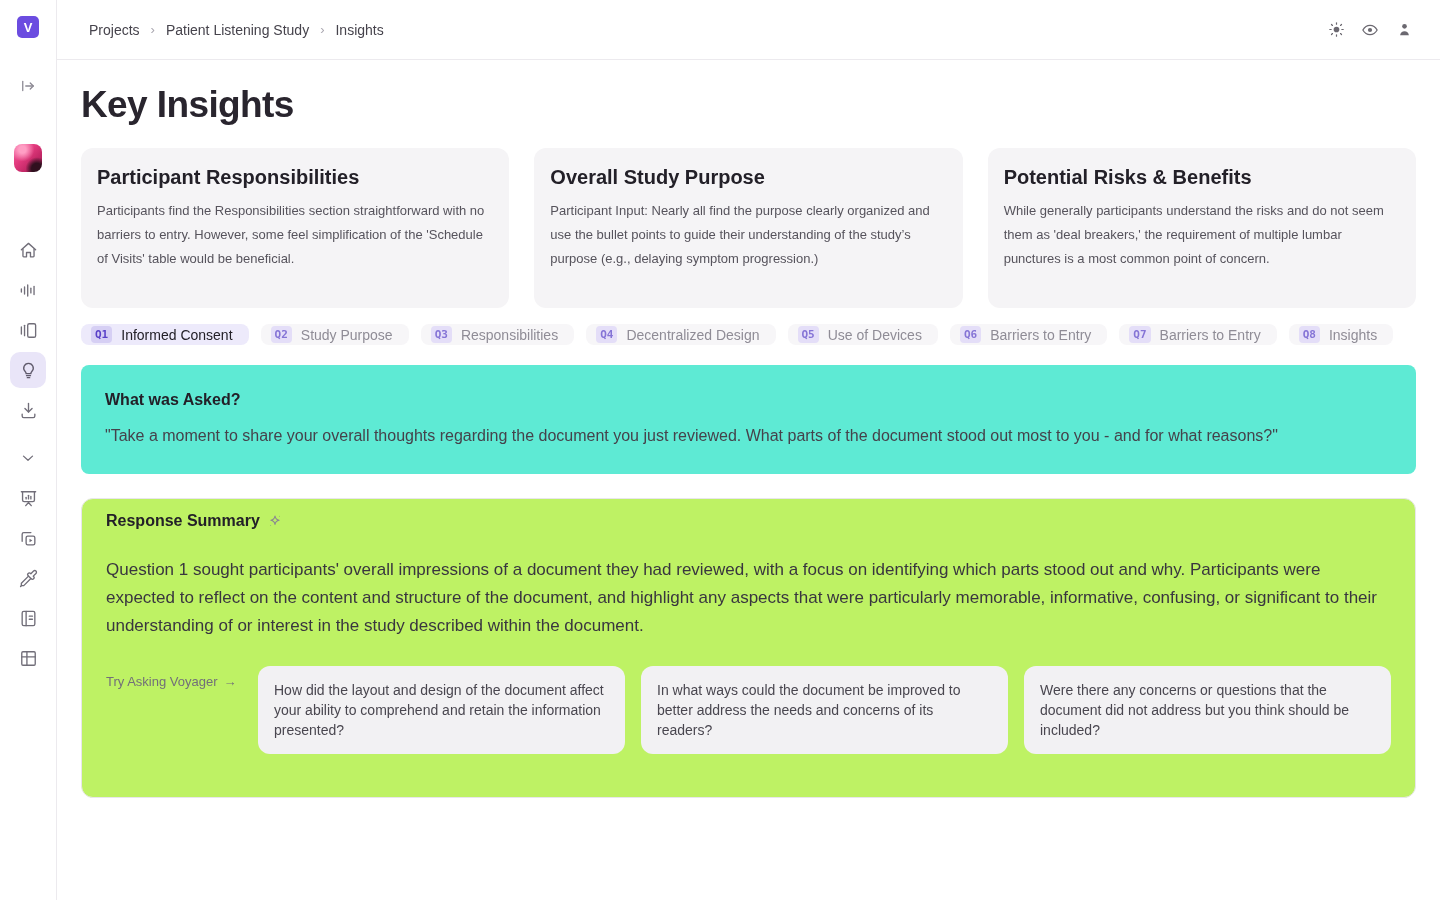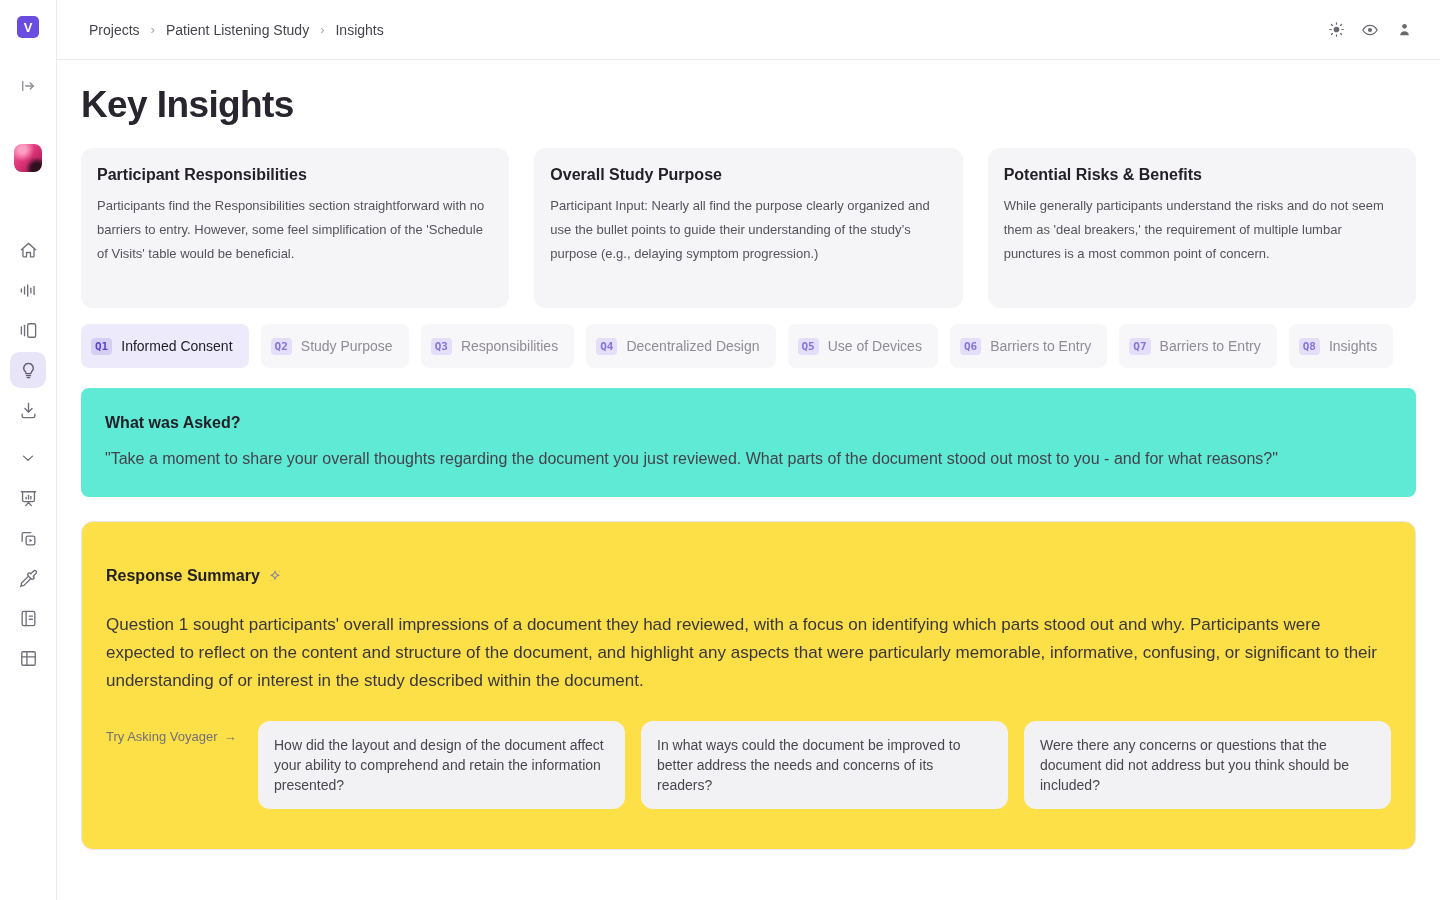--- a/index.html
+++ b/index.html
@@ -34,41 +34,41 @@
   .topbar-right { margin-left:auto; display:flex; align-items:center; gap:6px; }
   .top-icon-btn { width:28px; height:28px; display:flex; align-items:center; justify-content:center;
     color:#6b6870; cursor:pointer; }
 
   
   .content { padding:0 24px; }
   .page-title { margin-top:24px; font-size:37px; font-weight:800; letter-spacing:-0.6px; color:#29252e; }
 
   .insight-grid { margin-top:22px; display:grid; grid-template-columns:repeat(3,1fr); gap:25px; }
   .insight-card { background:#f5f4f6; border-radius:12px; padding:18px 16px; height:160px; }
-  .insight-card h3 { font-size:16px; font-weight:700; color:#232028; margin-bottom:10px; }
+  .insight-card h3 { font-size:20px; font-weight:700; color:#232028; margin-bottom:10px; }
   .insight-card p { font-size:13px; line-height:24px; color:#56535c; }
 
   .qs-title { margin-top:42px; font-size:22px; font-weight:800; color:#29252e; }
 
   .tabs { margin-top:16px; display:flex; gap:12px; overflow:hidden; white-space:nowrap; }
-  .tab { flex:0 0 auto; height:44px; display:flex; align-items:center; padding:0 16px 0 10px;
+  .tab { flex:0 0 auto; height:21px; display:flex; align-items:center; padding:0 16px 0 10px;
     border-radius:8px; background:#f7f6f8; cursor:pointer; }
   .tab .q-badge { font-family:"DejaVu Sans Mono", monospace; font-size:11px; font-weight:bold;
     background:#e4def8; color:#8574d6; border-radius:4px; padding:2px 4px; margin-right:9px; }
   .tab .tab-label { font-size:14px; color:#8f8c96; }
   .tab.active { background:#edeafb; }
   .tab.active .q-badge { background:#d6cff4; color:#5a41c8; }
   .tab.active .tab-label { color:#232028; font-weight:500; }
 
   .asked-card { margin-top:20px; background:#5eead4; border-radius:8px; padding:26px 24px; }
   .asked-card h3 { font-size:16px; font-weight:700; color:#232028; margin-bottom:15px; }
   .asked-card p { font-size:16px; line-height:24px; color:#45424b; max-width:1290px; }
 
-  .response-card { margin-top:24px; background:#fde047; border:1px solid #e8e6eb; border-radius:12px;
-    padding:45px 24px 40px; min-height:300px; }
+  .response-card { margin-top:24px; background:#bef264; border:1px solid #e8e6eb; border-radius:12px;
+    padding:13px 24px 40px; min-height:300px; }
   .response-head { display:flex; align-items:center; gap:7px; }
   .response-head h3 { font-size:16px; font-weight:700; color:#232028; }
   .sparkle { color:#8a8791; }
   .response-card .summary { margin-top:26px; font-size:17px; line-height:28px; color:#39363f; max-width:1345px; }
 
   .try-row { margin-top:26px; display:flex; }
   .try-label { flex:0 0 152px; padding-top:8px; font-size:13px; color:#726f79; display:flex; gap:6px; cursor:pointer; }
   .suggestions { flex:1; display:grid; grid-template-columns:repeat(3,1fr); gap:16px; }
   .suggestion { background:#f2f1f3; border-radius:12px; padding:14px 16px; font-size:14px;
     line-height:20px; color:#49464f; cursor:pointer; }

